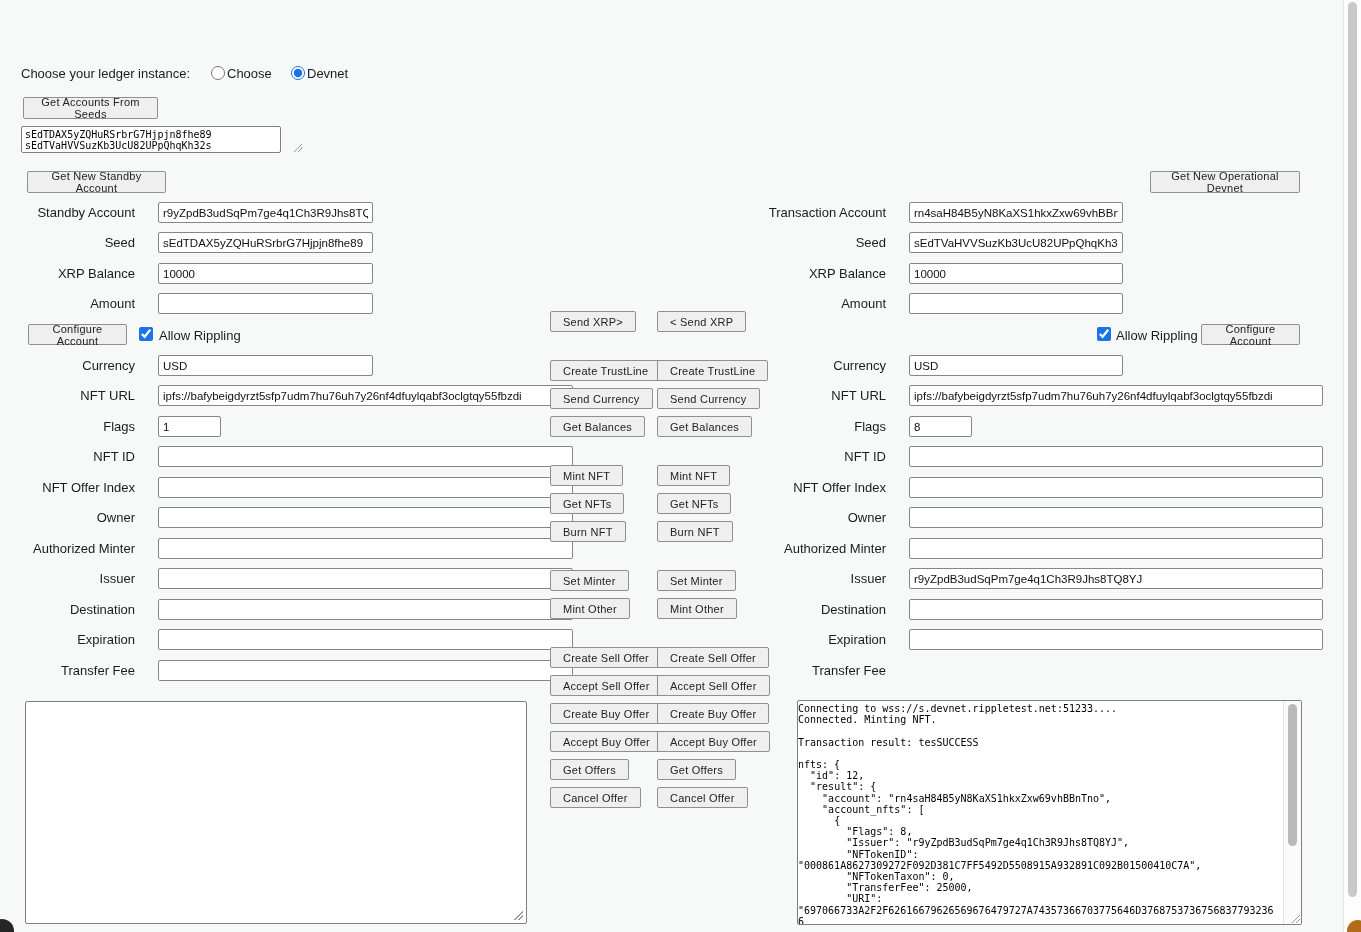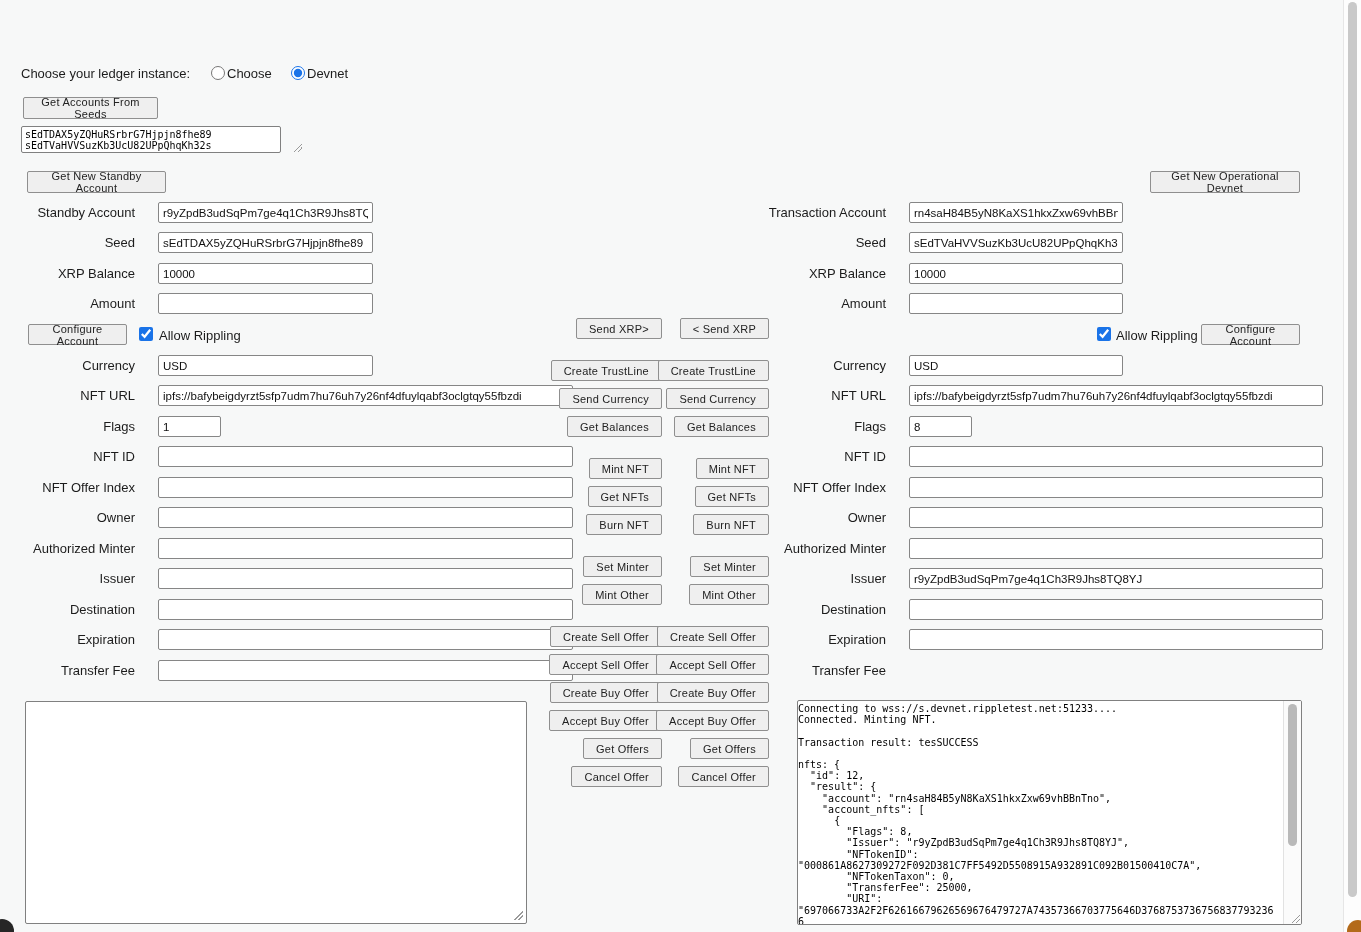--- a/index.html
+++ b/index.html
@@ -22,24 +22,24 @@
 
   .row{position:absolute;display:flex;align-items:center;height:21px;left:0;gap:18px;}
   .row.right{left:751px;}
   .lbl{width:135px;text-align:right;padding-right:3px;font-size:13px;color:#1c1c1c;
        white-space:nowrap;}
   .inp{height:21px;box-sizing:border-box;border:1px solid #868686;border-radius:2px;
        background:#fff;font-family:"Liberation Sans",sans-serif;font-size:11.5px;
        padding:0 4px;color:#111;margin-left:2px;}
   .w215{width:215px}.w415{width:415px}.w63{width:63px}.w214{width:214px}.w414{width:414px}
 
-  .midcol{position:absolute;top:318px;width:112px;display:flex;flex-direction:column;
-          align-items:flex-end;}
+  .midcol{position:absolute;top:311px;width:112px;display:flex;flex-direction:column;
+          align-items:flex-start;}
   .midcol .mbtn{position:static;height:21px;margin-bottom:7px;white-space:nowrap;}
-  .midcol .gap{margin-top:14px;}
+  .midcol .gap{margin-top:21px;}
 
   textarea{box-sizing:border-box;border:1px solid #808080;border-radius:2px;
            background:#fff;resize:none;outline:none;
            font-family:"DejaVu Sans Mono",monospace;font-size:10px;line-height:11.2px;
            color:#000;overflow:hidden;scrollbar-width:none;}
   textarea::-webkit-scrollbar{display:none;}
 
   .seeds-ta{position:absolute;left:21px;top:126px;width:260px;height:27px;padding:2px 3px;}
   .standby-ta{position:absolute;left:25px;top:701px;width:502px;height:223px;padding:2px 4px;}
 

